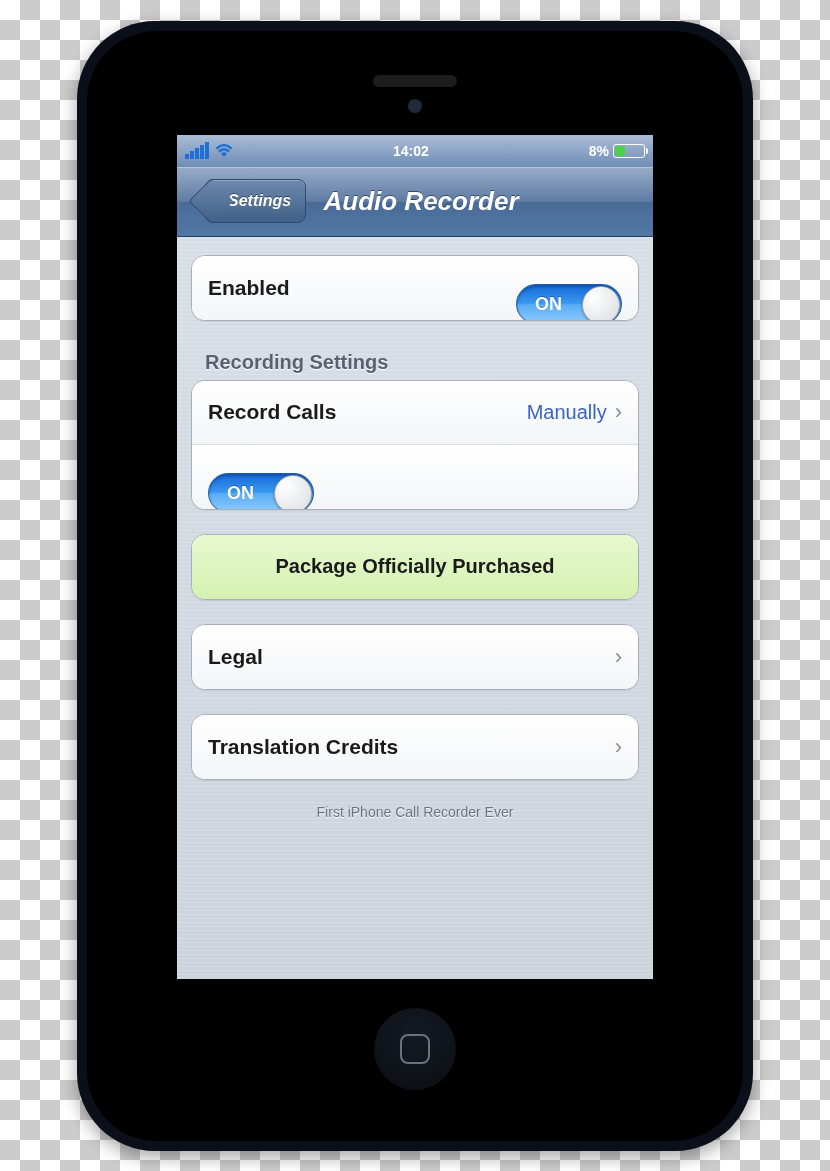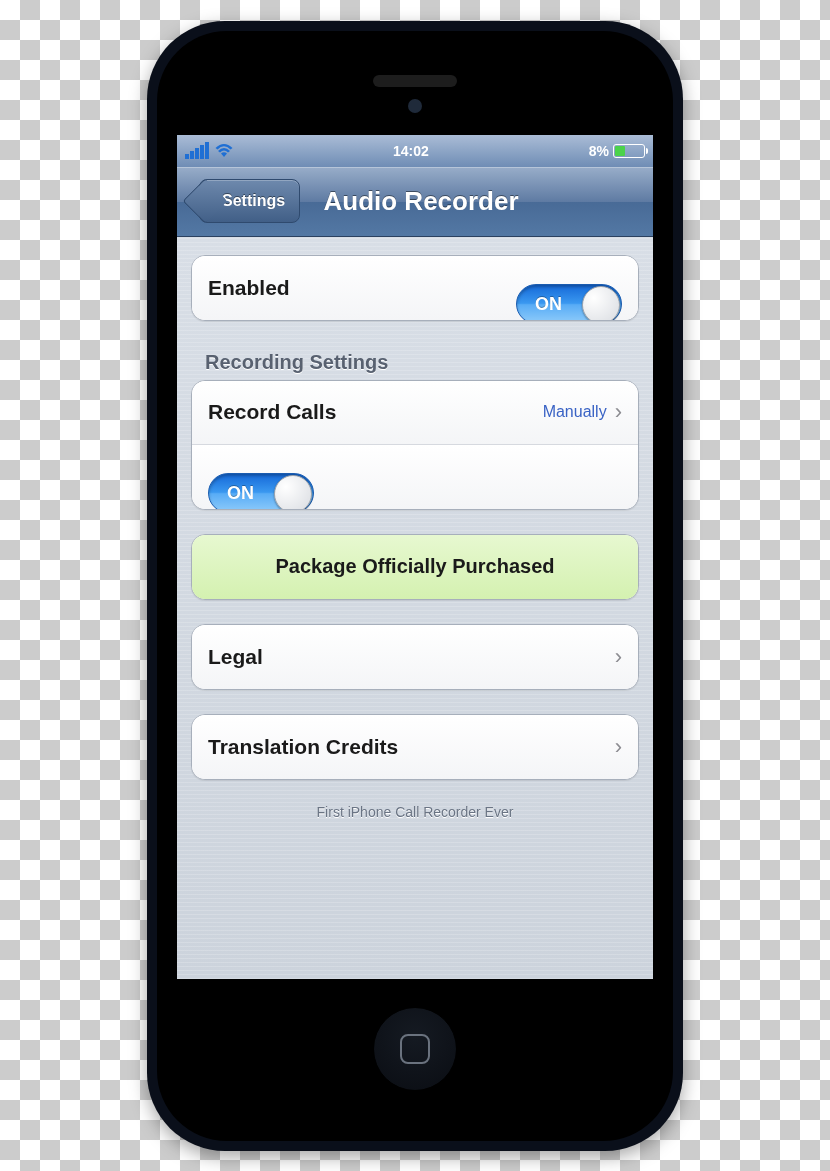--- a/index.html
+++ b/index.html
@@ -15,21 +15,21 @@
   background-size: 40px 40px;
   background-position: 0 0, 0 20px, 20px -20px, -20px 0px;
   background-color: #fff;
   display: flex;
   align-items: center;
   justify-content: center;
   font-family: -apple-system, "Helvetica Neue", Helvetica, Arial, sans-serif;
 }
 
 .phone-frame {
-  width: 536px;
+  width: 676px;
   height: 1130px;
   background: #0a0f1a;
   border-radius: 78px;
   padding: 10px;
   box-shadow: 0 6px 18px rgba(0,0,0,0.35);
 }
 
 .phone-inner {
   width: 100%;
   height: 100%;
@@ -128,22 +128,23 @@
   border-radius:1px;
 }
 
 .nav-bar {
   height: 70px;
   background: linear-gradient(#98adc9, #5f7ba3 50%, #486a96 50%, #5378a4);
   border-bottom: 1px solid #2b4160;
   box-shadow: inset 0 1px rgba(255,255,255,0.3);
   display: flex;
   align-items: center;
-  padding: 0 22px;
-  position: relative;
+  padding: 0 28px;
+  position: relative;
+  font-style: italic;
 }
 
 .back-button {
   height: 44px;
   display: flex;
   align-items: center;
   padding: 0 14px 0 22px;
   background: linear-gradient(#6e89ad, #415f87);
   border: 1px solid #2f4a6e;
   border-radius: 8px;
@@ -218,21 +219,21 @@
 .cell:last-child { border-bottom: none; }
 
 .cell-label {
   font-weight: 700;
   font-size: 21px;
   color: #1a1a1a;
 }
 
 .cell-value {
   color: #3a63c5;
-  font-size: 16px;
+  font-size: 20px;
 }
 
 .chevron {
   color: #8d8d92;
   font-size: 22px;
   margin-left: 8px;
 }
 
 .cell-right { display: flex; align-items: center; }
 

